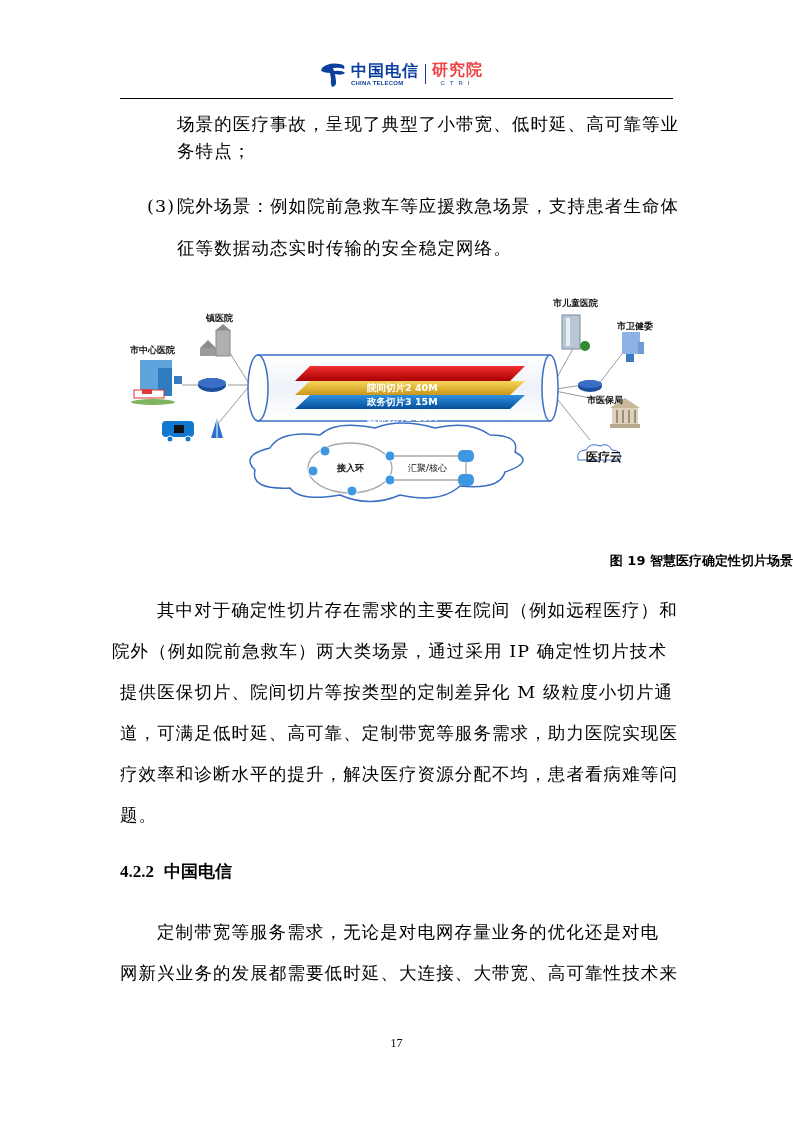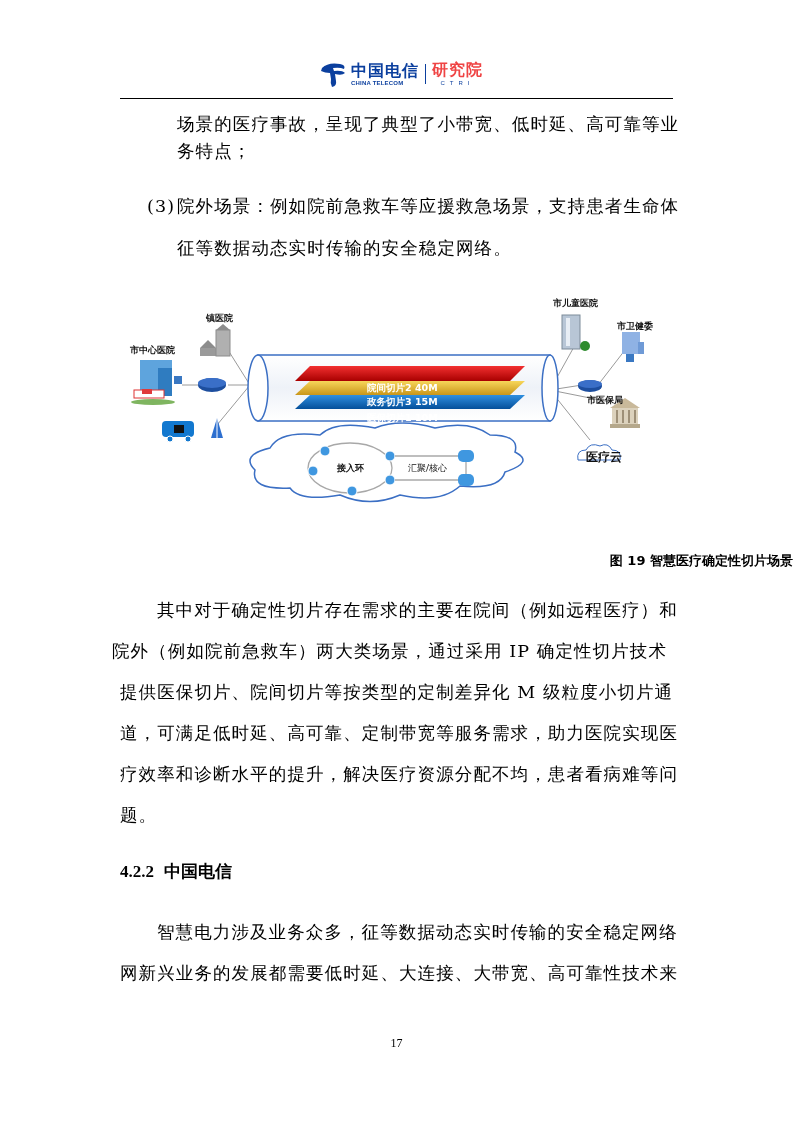--- a/index.html
+++ b/index.html
@@ -201,16 +201,16 @@
 <div class="para" style="left:112px; top:631px;">院外（例如院前急救车）两大类场景，通过采用 IP 确定性切片技术</div>
 <div class="para" style="left:120px; top:672px;">提供医保切片、院间切片等按类型的定制差异化 M 级粒度小切片通</div>
 <div class="para" style="left:120px; top:713px;">道，可满足低时延、高可靠、定制带宽等服务需求，助力医院实现医</div>
 <div class="para" style="left:120px; top:754px;">疗效率和诊断水平的提升，解决医疗资源分配不均，患者看病难等问</div>
 <div class="para" style="left:120px; top:795px;">题。</div>
 
 <div class="section">
   <span class="num">4.2.2</span><span>中国电信</span>
 </div>
 
-<div class="para" style="left:157px; top:912px;">智慧电力涉及业务众多，征等数据动态实时传输的安全稳定网络</div>
+<div class="para" style="left:157px; top:912px;">定制带宽等服务需求，无论是对电网存量业务的优化还是对电</div>
 <div class="para" style="left:120px; top:953px;">网新兴业务的发展都需要低时延、大连接、大带宽、高可靠性技术来</div>
 
 <div class="page-num">17</div>
 
 </body></html>

